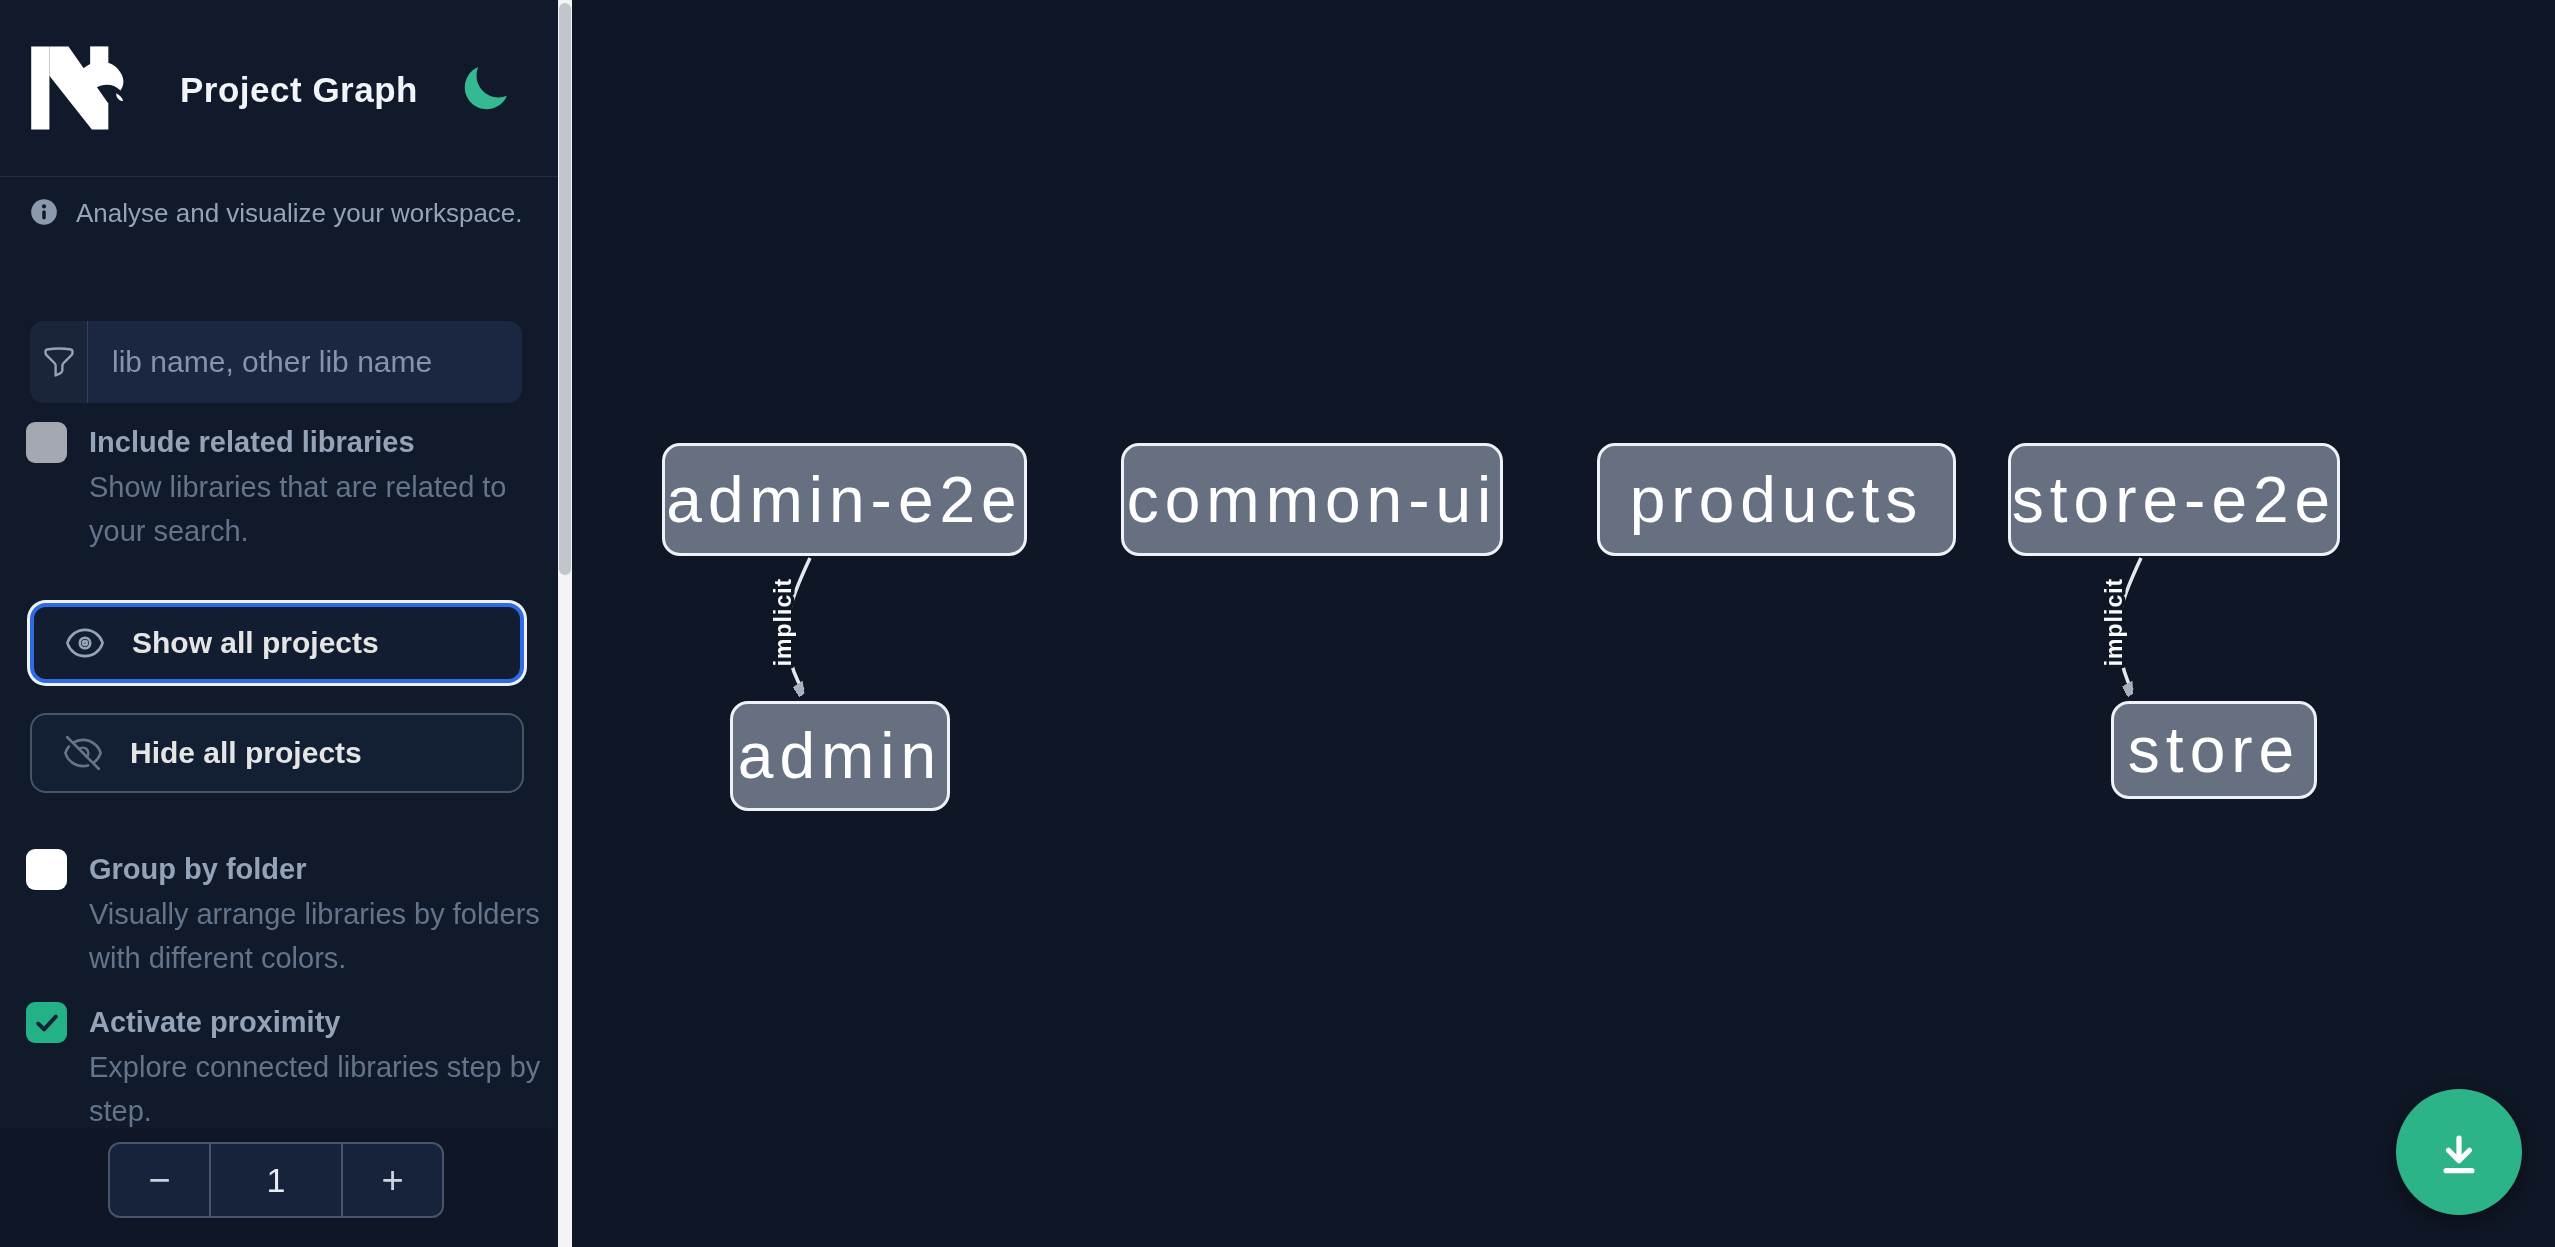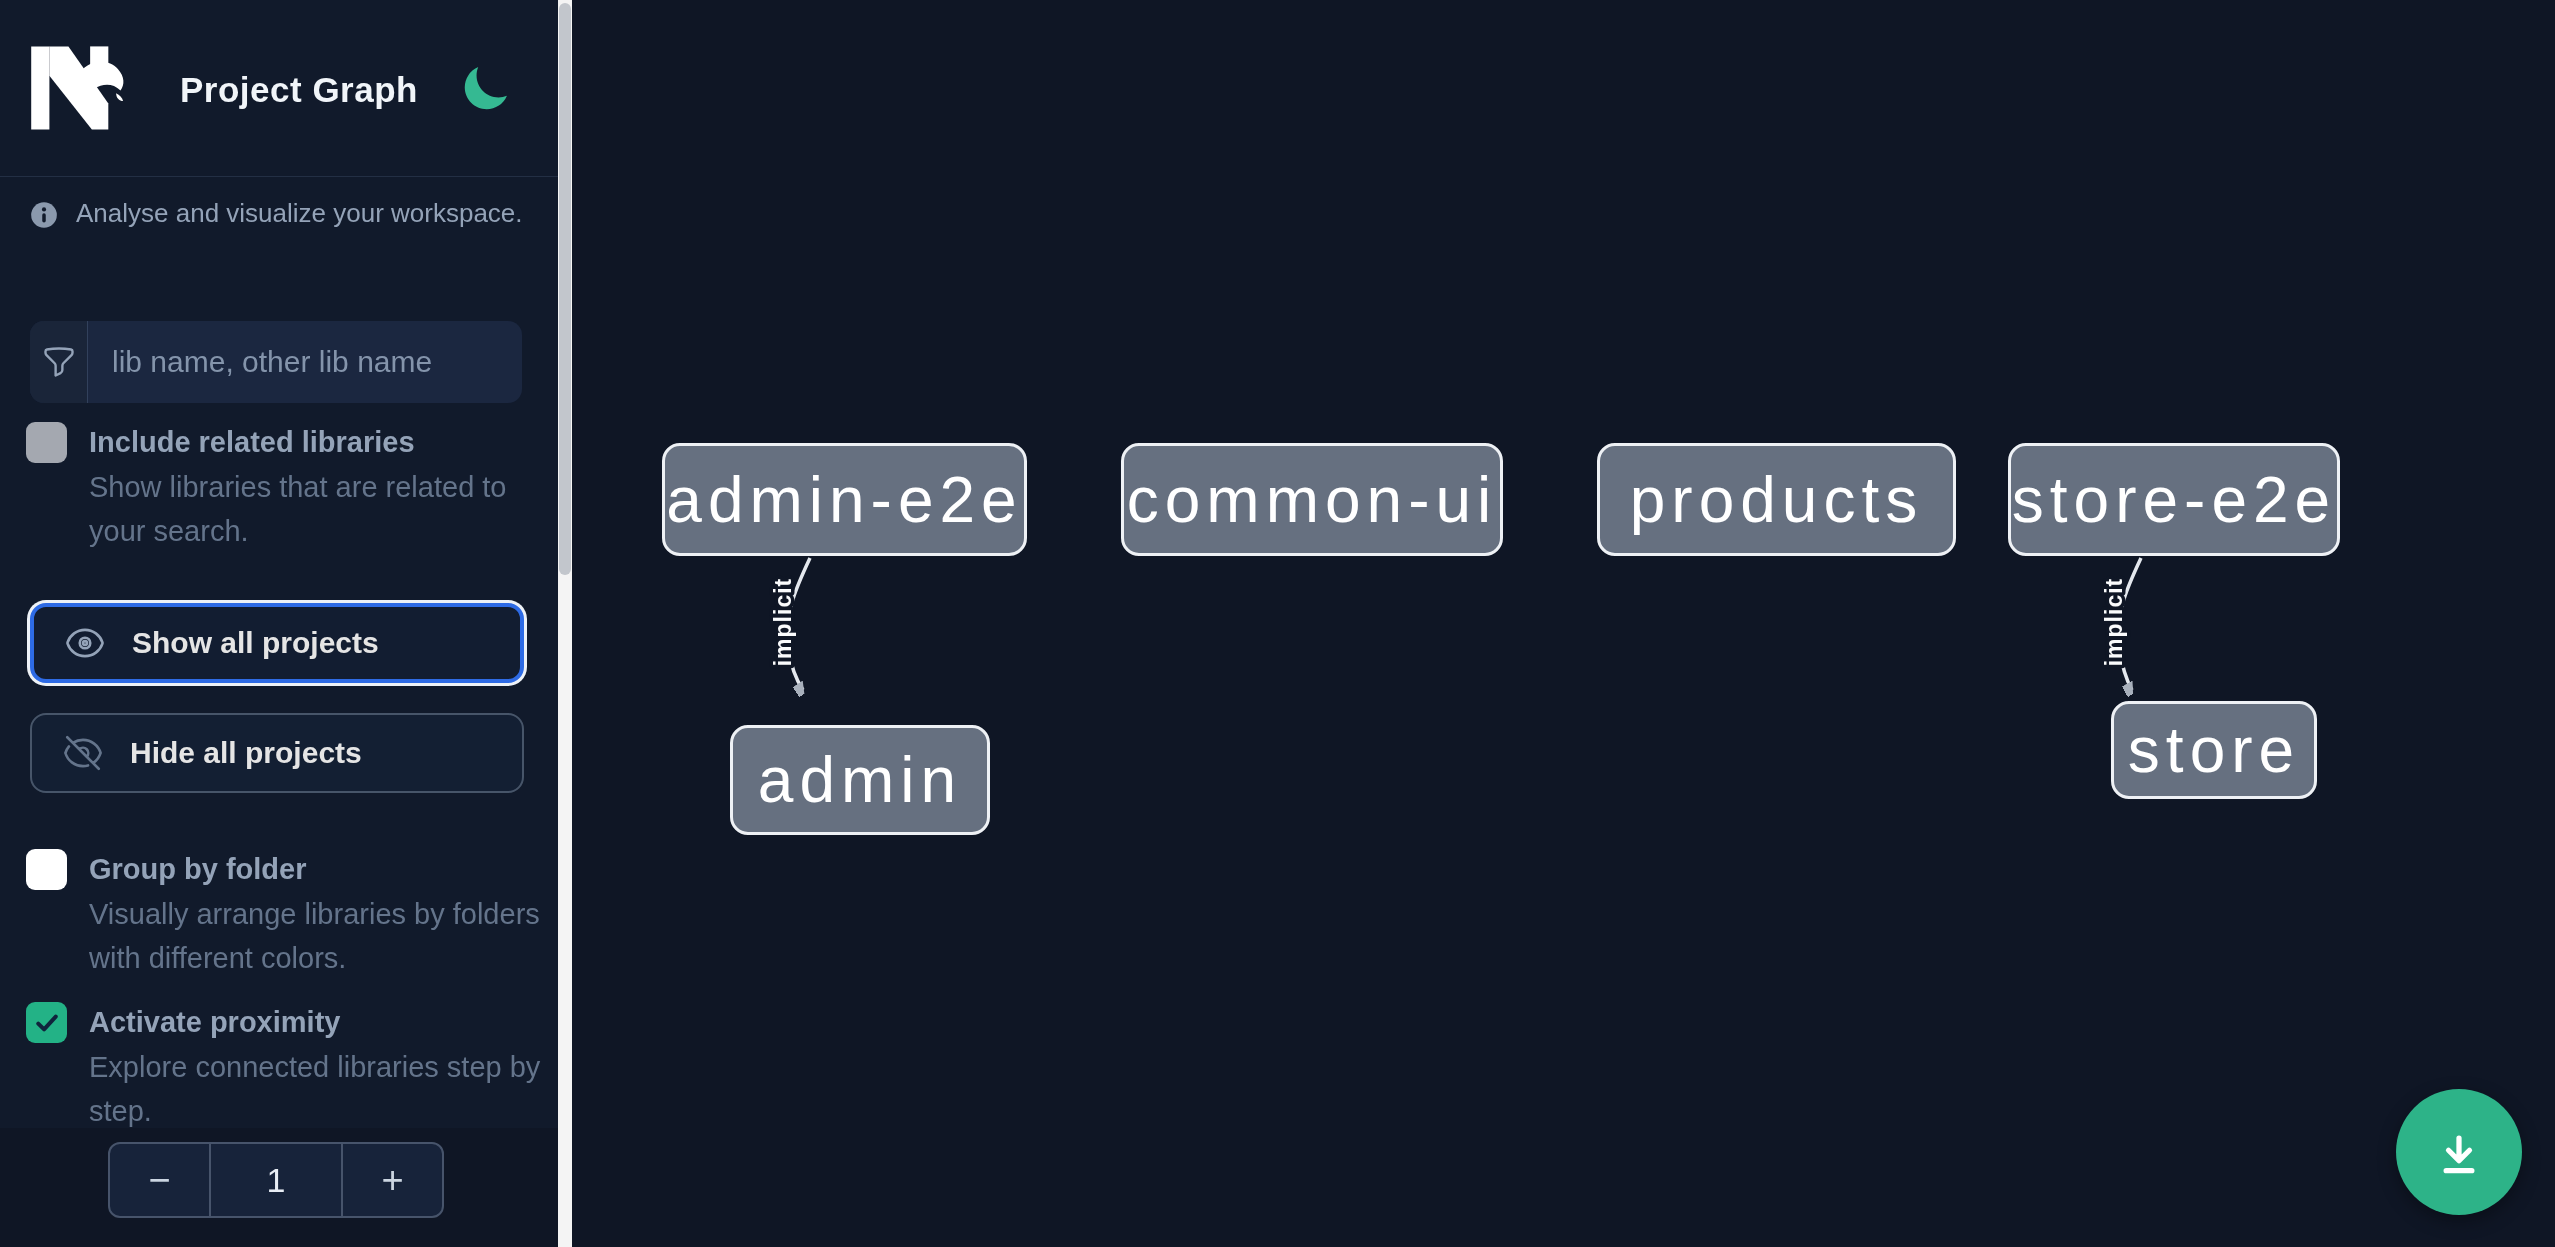--- a/index.html
+++ b/index.html
@@ -22,21 +22,21 @@
   .nx-logo{position:absolute;left:26px;top:42px;width:104px;height:92px;}
   .app-title{
     position:absolute;left:180px;top:70px;
     font-size:35px;font-weight:700;color:#f1f5f9;letter-spacing:.5px;
   }
   .theme-btn{
     position:absolute;left:458px;top:62px;width:54px;height:54px;
     background:none;border:none;padding:0;cursor:pointer;
   }
   .intro-row{
-    position:absolute;left:30px;top:198px;display:flex;align-items:flex-end;gap:18px;
+    position:absolute;left:30px;top:198px;display:flex;align-items:flex-start;gap:18px;
   }
   .intro-text{font-size:26px;color:#94a3b8;}
   
   .search-box{
     position:absolute;left:30px;top:321px;width:492px;height:82px;
     background:#1b2740;border-radius:14px;display:flex;align-items:stretch;overflow:hidden;
   }
   .search-icon-cell{
     width:66px;display:flex;align-items:center;justify-content:center;
     border-right:1px solid #32415c;background:#1a2539;
@@ -246,20 +246,20 @@
       </div>
       <div class="gnode" style="left: 549px; top: 443px; width: 382px; height: 113px;">
         <span>common-ui</span>
       </div>
       <div class="gnode" style="left: 1025px; top: 443px; width: 359px; height: 113px;">
         <span>products</span>
       </div>
       <div class="gnode" style="left: 1436px; top: 443px; width: 332px; height: 113px;">
         <span>store-e2e</span>
       </div>
-      <div class="gnode" style="left: 158px; top: 701px; width: 260px; height: 110px; margin-top: 24px;">
+      <div class="gnode" style="left: 158px; top: 701px; width: 220px; height: 110px;">
         <span>admin</span>
       </div>
       <div class="gnode" style="left: 1499px; top: 701px; width: 206px; height: 98px; margin-left: 40px;">
         <span>store</span>
       </div>
     </div>
 </div>
 
 </body></html>

